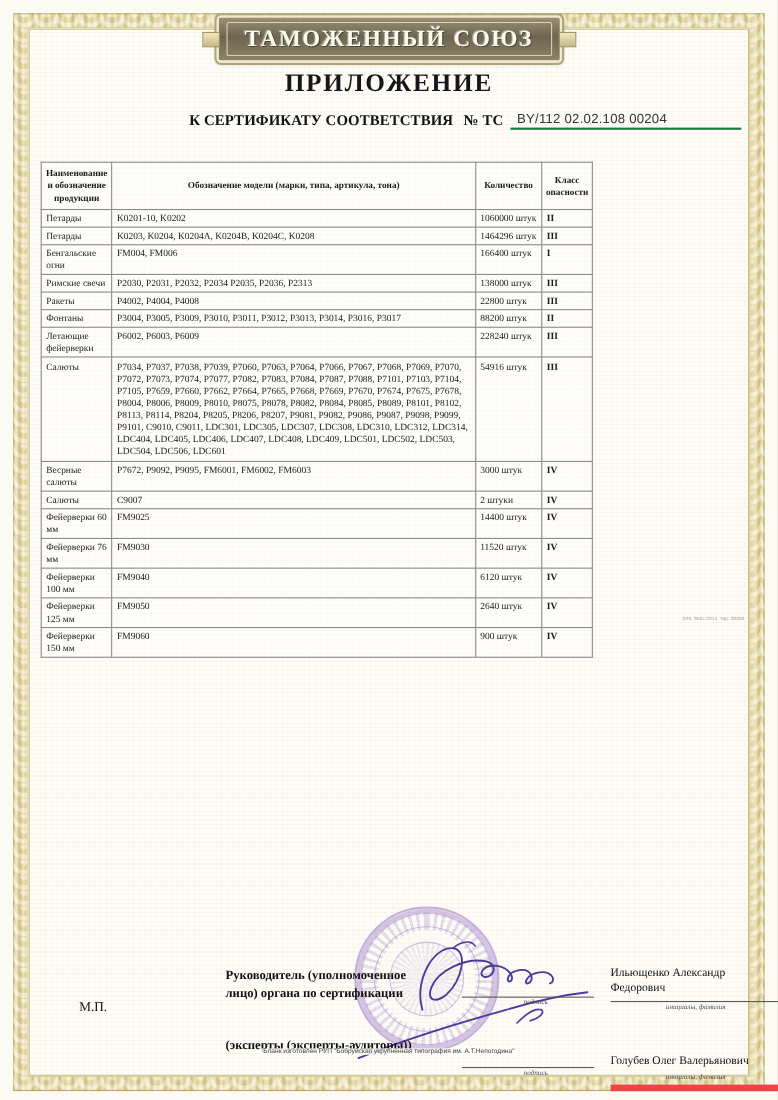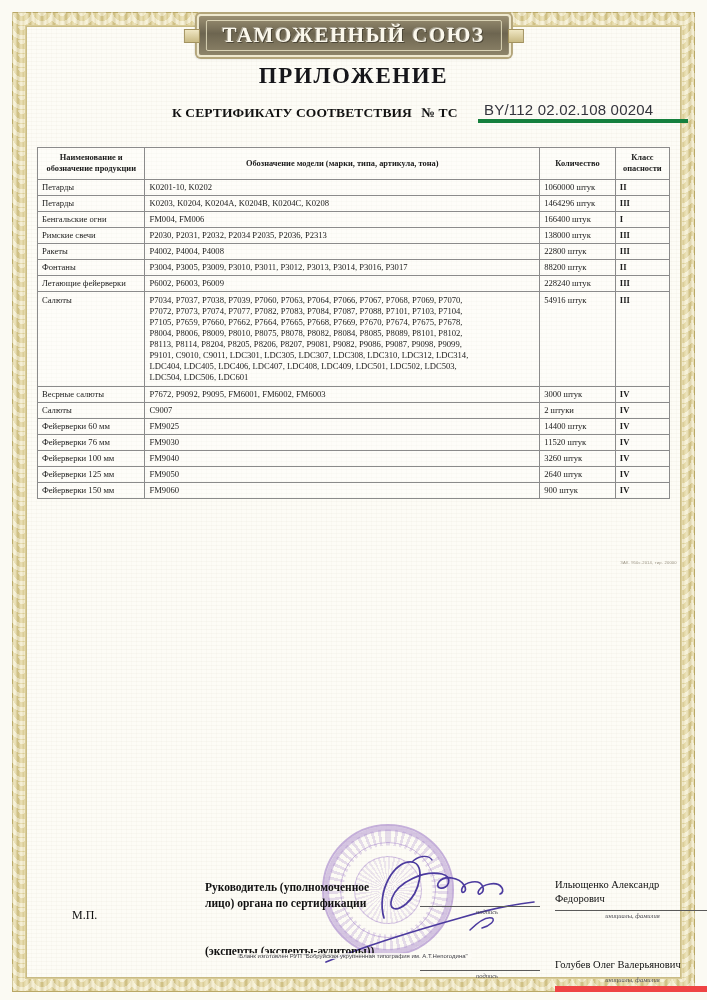--- a/index.html
+++ b/index.html
@@ -81,44 +81,44 @@
     font-size:23px; font-weight:bold; letter-spacing:1.6px; color:#16161a;
   }
   .subtitle-row{
     position:absolute; top:101px; left:172px; width:500px;
     font-size:13.5px; font-weight:bold; color:#111; letter-spacing:.1px;
     white-space:nowrap;
   }
   .cert-no{
     display:inline-block;
     font-family:"Liberation Sans", sans-serif;
-    font-weight:normal; font-size:15px; letter-spacing:.2px;
+    font-weight:normal; font-size:12px; letter-spacing:.2px;
     color:#35353d;
-    border-bottom:4px solid #15803d;
+    border-bottom:2px solid #15803d;
     min-width:200px; padding:0 4px 1px 6px;
-    margin-left:17px;
+    margin-left:3px;
     vertical-align:2px;
   }
   .series-row{
     position:absolute; top:127px; left:0; width:671px; text-align:right;
     font-size:13px; font-weight:bold; color:#111;
   }
   .series-row .lbl{margin-right:6px;}
   .series-row .nosign{margin:0 8px 0 14px;}
   .series-num{
     font-family:"Liberation Sans", sans-serif;
     color:#d0515f; font-weight:normal; font-size:15px; letter-spacing:2.5px;
   }
 
   
   .tbl-wrap{
     position:absolute; left:37px; top:147px; width:633px;
   }
   table.main{
-    border-collapse:collapse; width:633px;
+    border-collapse:collapse; width:502px;
     background:rgba(255,255,255,.35);
   }
   table.main th, table.main td{
     border:1px solid #8b8b8b;
     font-size:8.6px;
     color:#1b1b1b;
     padding:2px 4px;
     vertical-align:top;
     line-height:1.28;
   }
@@ -362,21 +362,21 @@
               <span class="mline">FM9030</span>
             </td>
             <td class="c-qty">11520 штук</td>
             <td class="c-class">IV</td>
           </tr>
           <tr>
             <td class="c-name">Фейерверки 100 мм</td>
             <td class="c-model">
               <span class="mline">FM9040</span>
             </td>
-            <td class="c-qty">3260 штук</td>
+            <td class="c-qty">6120 штук</td>
             <td class="c-class">IV</td>
           </tr>
           <tr>
             <td class="c-name">Фейерверки 125 мм</td>
             <td class="c-model">
               <span class="mline">FM9050</span>
             </td>
             <td class="c-qty">2640 штук</td>
             <td class="c-class">IV</td>
           </tr>

